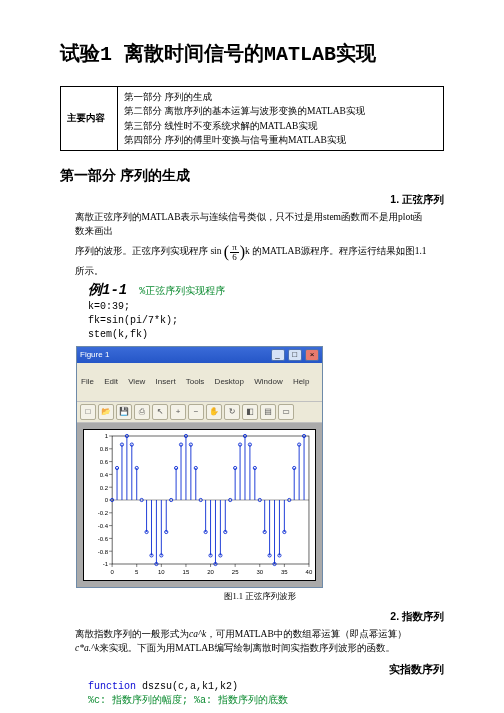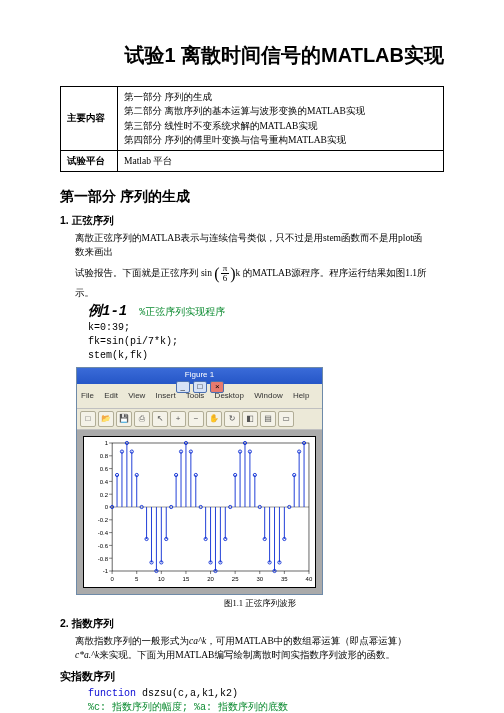--- a/index.html
+++ b/index.html
@@ -9,23 +9,23 @@
     box-sizing: border-box;
     font-family: "SimSun", "宋体", serif;
     font-size: 10px;
     background: #fff;
     color: #000;
     line-height: 1.5;
   }
   h1.title {
     font-size: 20px;
     font-weight: bold;
-    text-align: right;
+    text-align: left;
     margin: 0 0 16px 0;
-    font-family: Liberation Sans, sans-serif;
+    font-family: Liberation Mono, monospace;
   }
   table.info {
     width: 100%;
     border-collapse: collapse;
     border: 1.5px solid #000;
     margin-bottom: 14px;
   }
   table.info td {
     border: 1px solid #000;
     padding: 3px 6px;
@@ -43,20 +43,21 @@
     font-size: 14px;
     font-weight: bold;
     margin: 10px 0 6px 0;
     font-family: "SimHei", sans-serif;
   }
   h3.sub {
     font-size: 10.5px;
     font-weight: bold;
     margin: 6px 0 2px 0;
     font-family: "SimHei", sans-serif;
+    text-align: right;
   }
   p.body {
     margin: 2px 15px;
     font-size: 9.5px;
   }
   .frac {
     display: inline-block;
     vertical-align: middle;
     text-align: center;
     font-size: 9px;
@@ -88,36 +89,35 @@
   }
   .titlebar {
     background: linear-gradient(#3a6bd8, #2556c7);
     color: #fff;
     display: flex;
     align-items: center;
     justify-content: space-between;
     padding: 1px 3px;
     font-size: 8px;
     height: 14px;
-    flex-direction: column;
   }
   .titlebar .btns span {
     display: inline-block;
     width: 12px; height: 10px;
     background: #d6e2f6;
     border: 1px solid #4a6fb0;
     border-radius: 2px;
     margin-left: 1px;
     text-align: center;
     color: #000;
     line-height: 10px;
   }
   .menubar {
     background: #ece9d8;
-    padding: 6px 4px;
+    padding: 13px 4px;
     font-size: 8px;
     color: #333;
   }
   .menubar span { margin-right: 8px; }
   .toolbar {
     background: #ece9d8;
     border-top: 1px solid #c0c0c0;
     border-bottom: 1px solid #c0c0c0;
     padding: 2px 3px;
     display: flex;
@@ -151,34 +151,30 @@
 
 <table class="info">
   <tbody>
       <tr>
     <td class="label">主要内容</td>
     <td style="white-space:pre-line">第一部分 序列的生成
 第二部分 离散序列的基本运算与波形变换的MATLAB实现
 第三部分 线性时不变系统求解的MATLAB实现
 第四部分 序列的傅里叶变换与信号重构MATLAB实现</td>
   </tr>
-  <tr>
-    <td class="label">试验平台</td>
-    <td>Matlab 平台</td>
-  </tr>
 </tbody>
   </table>
 
 <h2 class="section">第一部分 序列的生成</h2>
 
 <h3 class="sub">1. 正弦序列</h3>
 
 <p class="body">离散正弦序列的MATLAB表示与连续信号类似，只不过是用stem函数而不是用plot函数来画出</p>
 <p class="body">
-  <span>试验报告。下面就是正弦序列 sin</span>
+  <span>序列的波形。正弦序列实现程序 sin</span>
   <span class="paren">(</span><span class="frac"><span class="num">π</span><span class="den">6</span></span><span class="paren">)</span><span>k 的MATLAB源程序。程序运行结果如图1.1所示。</span>
 </p>
 
 <div class="code">
   <span class="example-label" style="margin-left:0">例1-1</span>&nbsp;&nbsp;<span class="comment">%正弦序列实现程序</span><br>
   <span>k=0:39;</span><br>
   <span>fk=sin(pi/7*k);</span><br>
   <span>stem(k,fk)</span>
 </div>
 

